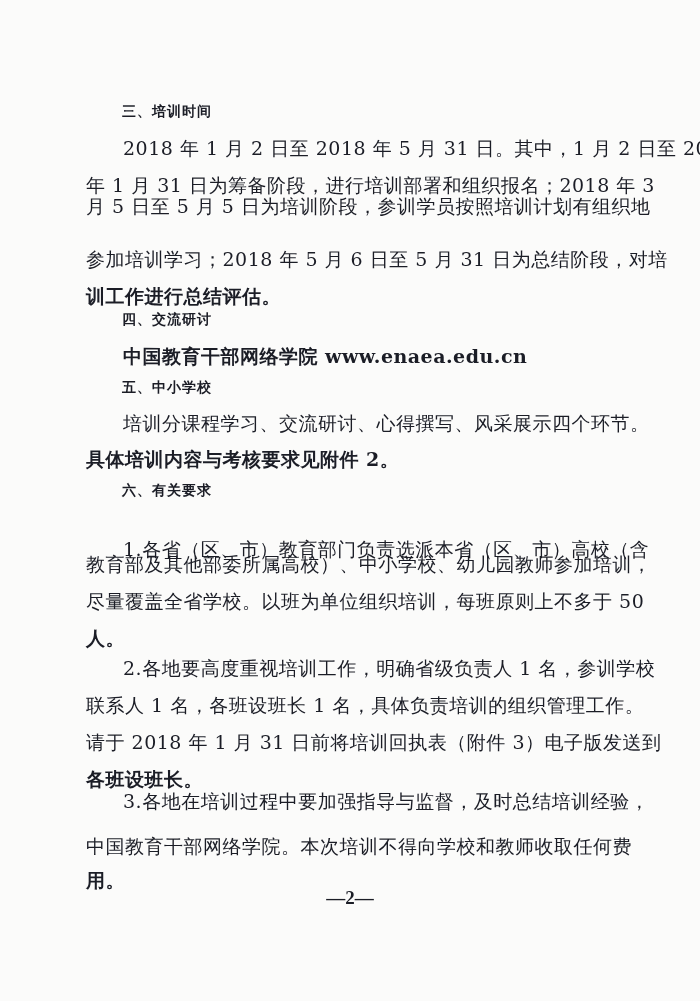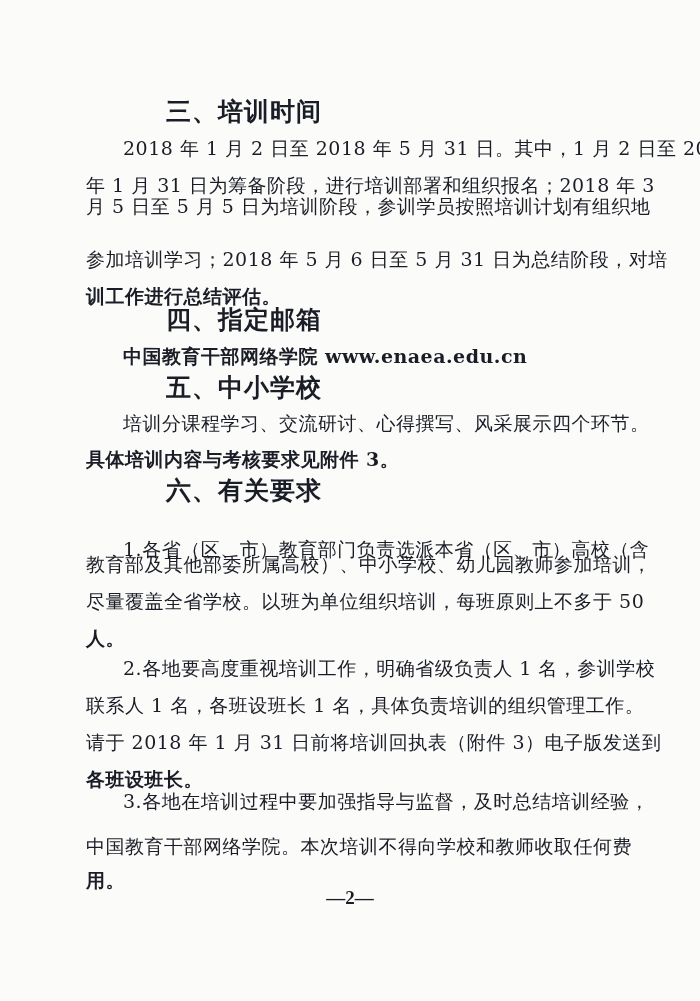--- a/index.html
+++ b/index.html
@@ -28,26 +28,25 @@
     text-align-last: justify;
     letter-spacing: 0.5px;
   }
   .line.last { text-align-last: left; font-weight: bold; }
   .line.indent { left: 37px; width: 490px; }
   .heading {
     position: absolute;
     left: 36px;
     font-family: "DejaVu Sans", "Liberation Sans", sans-serif;
     font-weight: bold;
-    font-size: 25px;
+    font-size: 14px;
     line-height: 37px;
     height: 37px;
     letter-spacing: 1px;
     white-space: nowrap;
-    margin-left: 44px;
   }
   .footer {
     position: absolute;
     left: 0; width: 700px;
     top: 880px;
     text-align: center;
     font-family: "Liberation Serif", serif;
     font-weight: bold;
     font-size: 19px;
     line-height: 30px;
@@ -58,26 +57,26 @@
 
 <div class="page">
 
   <div class="heading" style="top:93px">三、培训时间</div>
   <div class="line indent" style="top:130px">2018 年 1 月 2 日至 2018 年 5 月 31 日。其中，1 月 2 日至 2018</div>
   <div class="line" style="top:167px">年 1 月 31 日为筹备阶段，进行培训部署和组织报名；2018 年 3</div>
   <div class="line" style="top:188px">月 5 日至 5 月 5 日为培训阶段，参训学员按照培训计划有组织地</div>
   <div class="line" style="top:241px">参加培训学习；2018 年 5 月 6 日至 5 月 31 日为总结阶段，对培</div>
   <div class="line last" style="top:278px">训工作进行总结评估。</div>
 
-  <div class="heading" style="top:301px">四、指定邮箱</div>
+  <div class="heading" style="top:301px">四、交流研讨</div>
   <div class="line indent last" style="top:338px">中国教育干部网络学院 www.enaea.edu.cn</div>
 
   <div class="heading" style="top:369px">五、中小学校</div>
   <div class="line indent" style="top:405px">培训分课程学习、交流研讨、心得撰写、风采展示四个环节。</div>
-  <div class="line last" style="top:441px">具体培训内容与考核要求见附件 3。</div>
+  <div class="line last" style="top:441px">具体培训内容与考核要求见附件 2。</div>
 
   <div class="heading" style="top:472px">六、有关要求</div>
 
   <div class="line indent" style="top:531px">1.各省（区、市）教育部门负责选派本省（区、市）高校（含</div>
   <div class="line" style="top:546px">教育部及其他部委所属高校）、中小学校、幼儿园教师参加培训，</div>
   <div class="line" style="top:583px">尽量覆盖全省学校。以班为单位组织培训，每班原则上不多于 50</div>
   <div class="line last" style="top:620px">人。</div>
 
   <div class="line indent" style="top:650px">2.各地要高度重视培训工作，明确省级负责人 1 名，参训学校</div>
   <div class="line" style="top:687px">联系人 1 名，各班设班长 1 名，具体负责培训的组织管理工作。</div>

